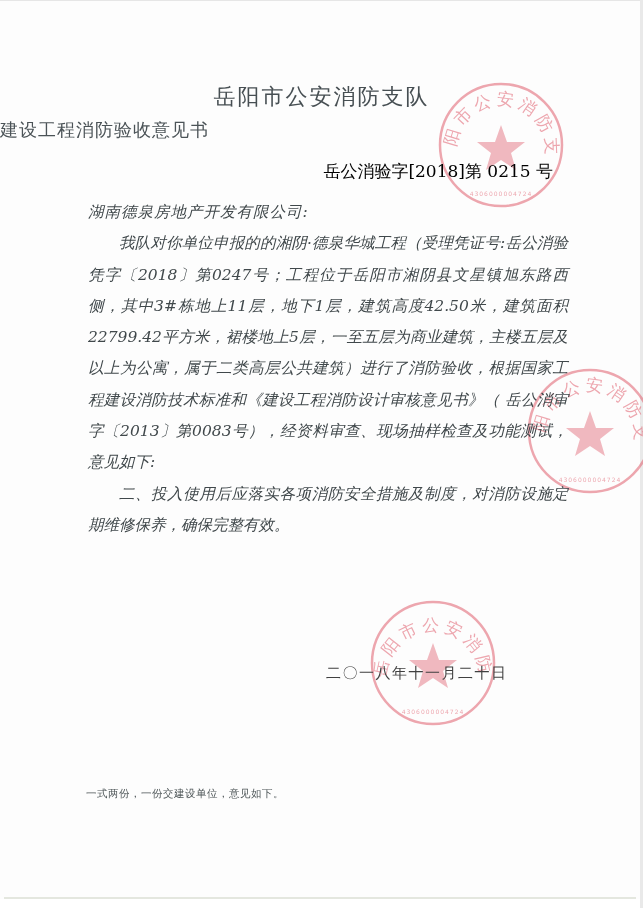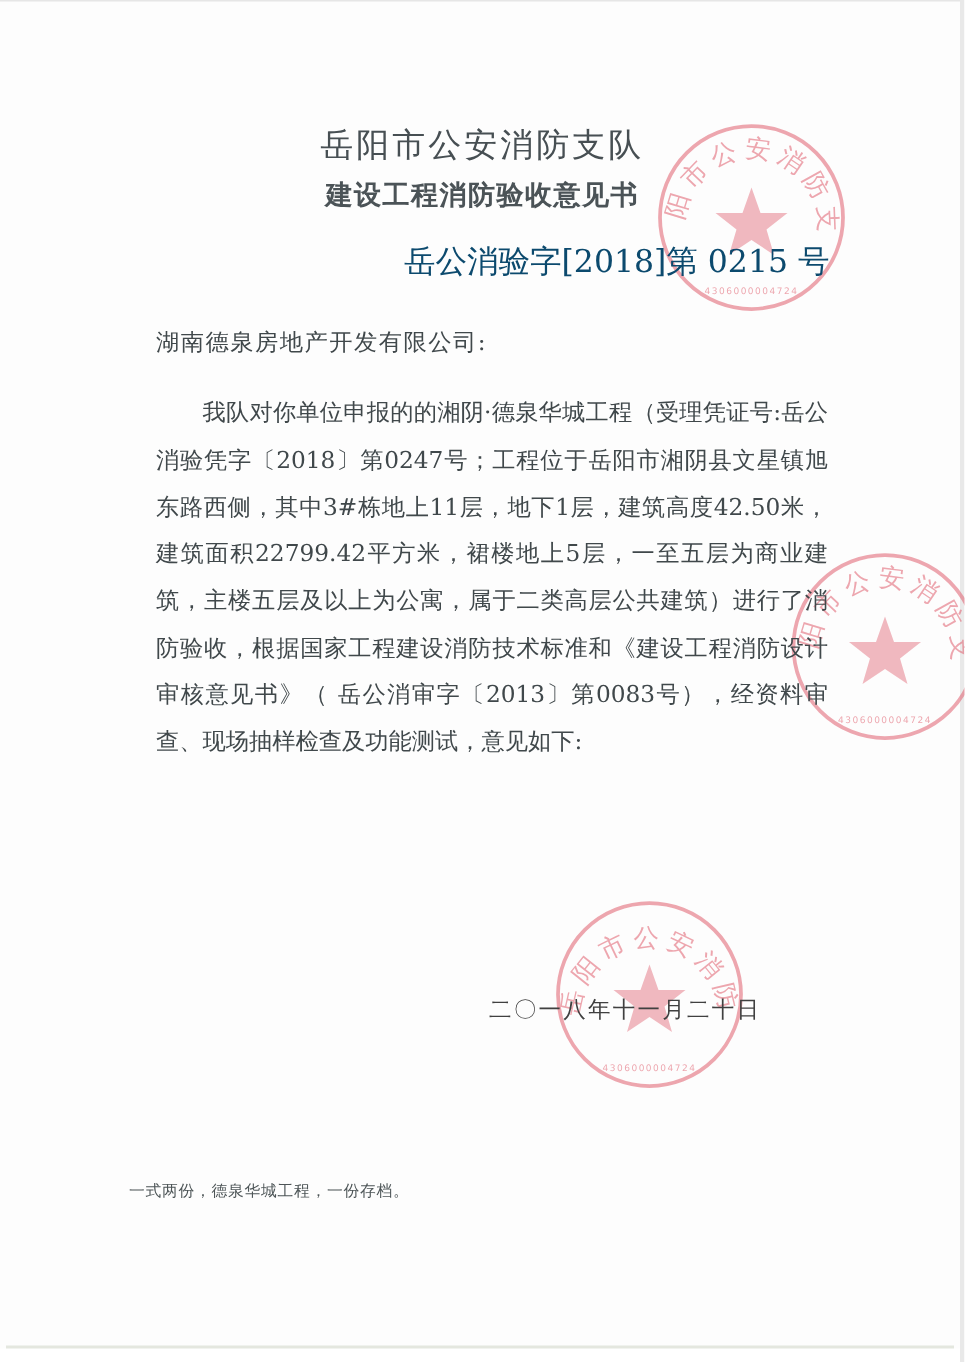--- a/index.html
+++ b/index.html
@@ -42,48 +42,48 @@
       text-align: center;
       font-family: "DejaVu Sans", "Liberation Sans", sans-serif;
       font-size: 22px;
       letter-spacing: 2px;
       color: #474f53;
     }
     .subtitle {
       position: absolute;
       left: 0; width: 643px;
       top: 118px;
-      text-align: center;
       font-family: "DejaVu Sans", "Liberation Sans", sans-serif;
       font-size: 18px;
-      font-weight: bold;
+      font-weight: normal;
       letter-spacing: 1px;
       color: #4b5357;
     }
     .ref-no {
       position: absolute;
       right: 90px;
       top: 160px;
-      font-size: 21px;
-      color: #0c4a6e;
+      font-size: 17px;
+      color: #000000;
       white-space: nowrap;
     }
     .body-text {
       position: absolute;
       left: 88px;
       top: 197px;
       width: 480px;
       font-size: 15.5px;
       line-height: 31.3px;
       color: #40484b;
     }
     .body-text p {
-      margin: 16px;
+      margin: 0;
       text-align: justify;
       text-justify: inter-ideograph;
+      font-style: italic;
     }
     .body-text p.indent {
       text-indent: 2em;
     }
     .addressee {
       letter-spacing: 1px;
     }
     .date {
       position: absolute;
       left: 326px;
@@ -151,16 +151,17 @@
   <text x="65" y="116" font-size="6" fill="#e0606f" text-anchor="middle" font-family="DejaVu Sans, sans-serif" letter-spacing="1">4306000004724</text>
 </svg>
 
 <div class="title">岳阳市公安消防支队</div>
 <div class="subtitle">建设工程消防验收意见书</div>
 <div class="ref-no">岳公消验字[2018]第 0215 号</div>
 
 <div class="body-text">
   <p class="addressee">湖南德泉房地产开发有限公司:</p>
   <p class="indent">我队对你单位申报的的湘阴·德泉华城工程（受理凭证号:岳公消验凭字〔2018〕第0247号；工程位于岳阳市湘阴县文星镇旭东路西侧，其中3#栋地上11层，地下1层，建筑高度42.50米，建筑面积22799.42平方米，裙楼地上5层，一至五层为商业建筑，主楼五层及以上为公寓，属于二类高层公共建筑）进行了消防验收，根据国家工程建设消防技术标准和《建设工程消防设计审核意见书》（ 岳公消审字〔2013〕第0083号），经资料审查、现场抽样检查及功能测试，意见如下:</p>
+  <p class="indent">二、投入使用后应落实各项消防安全措施及制度，对消防设施定期维修保养，确保完整有效。</p>
 </div>
 
 <div class="date">二〇一八年十一月二十日</div>
-<div class="footnote">一式两份，德泉华城工程，一份存档。</div>
+<div class="footnote">一式两份，一份交建设单位，意见如下。</div>
 
 </body></html>

